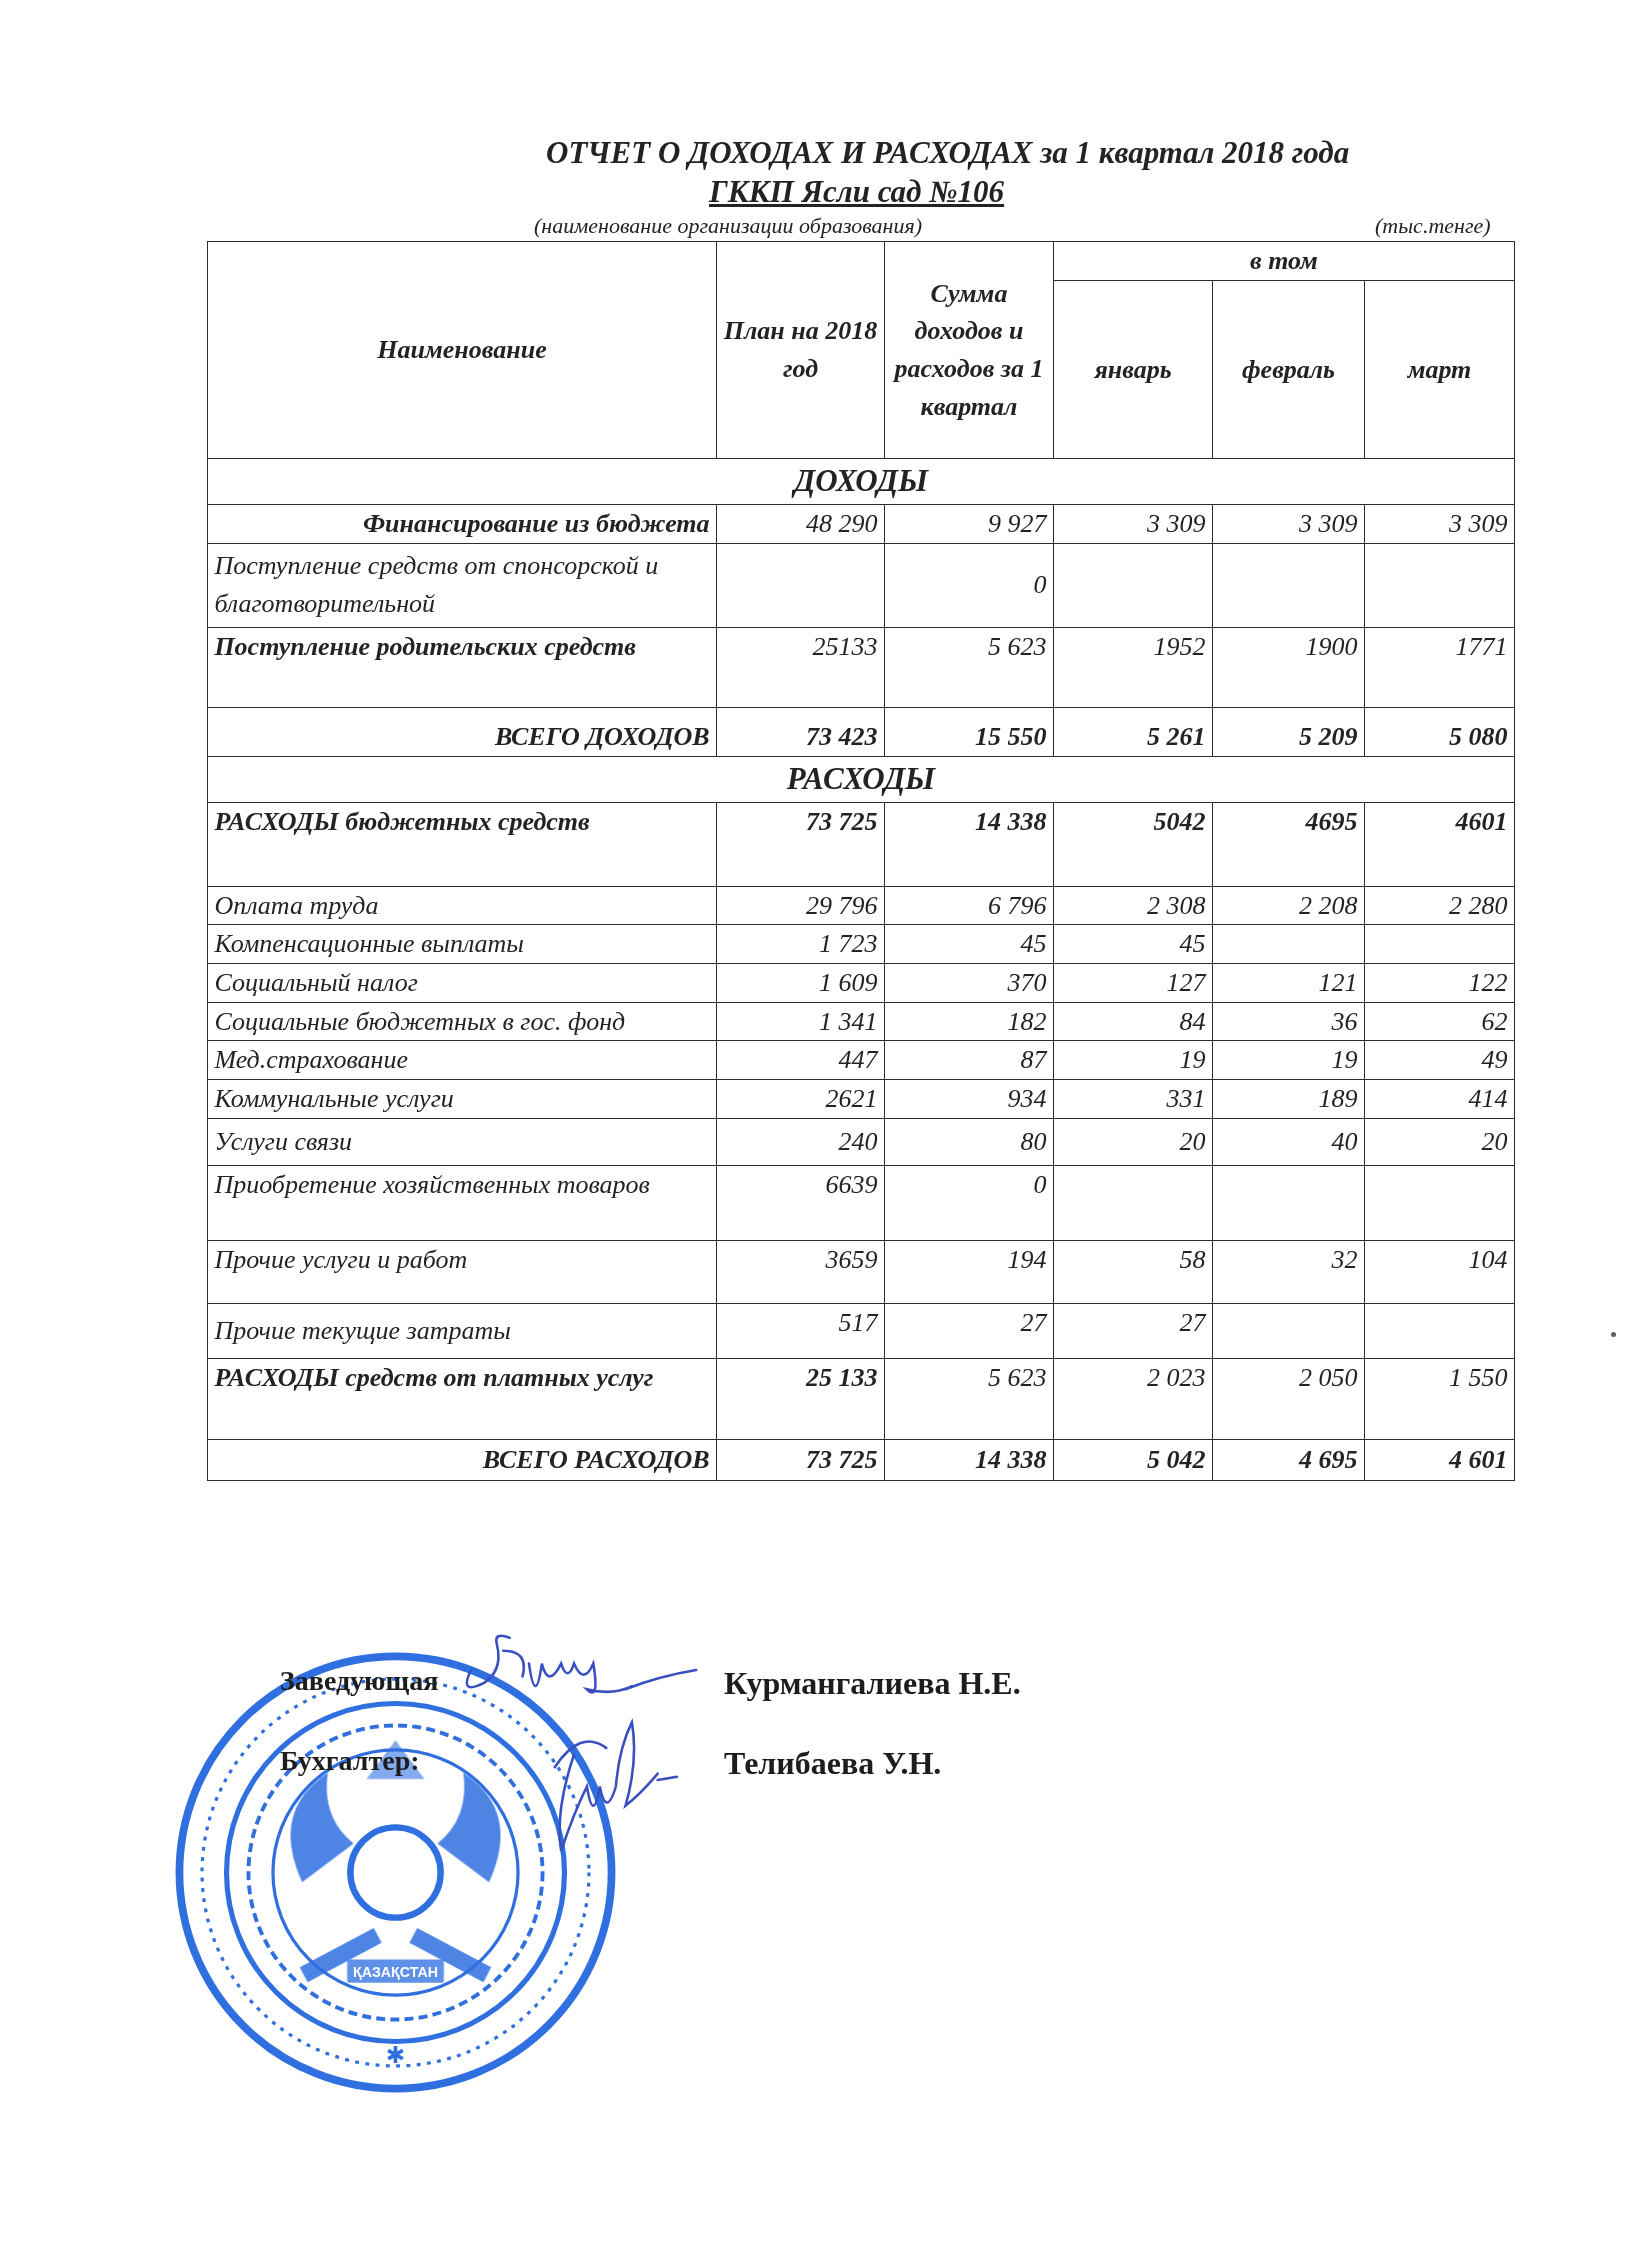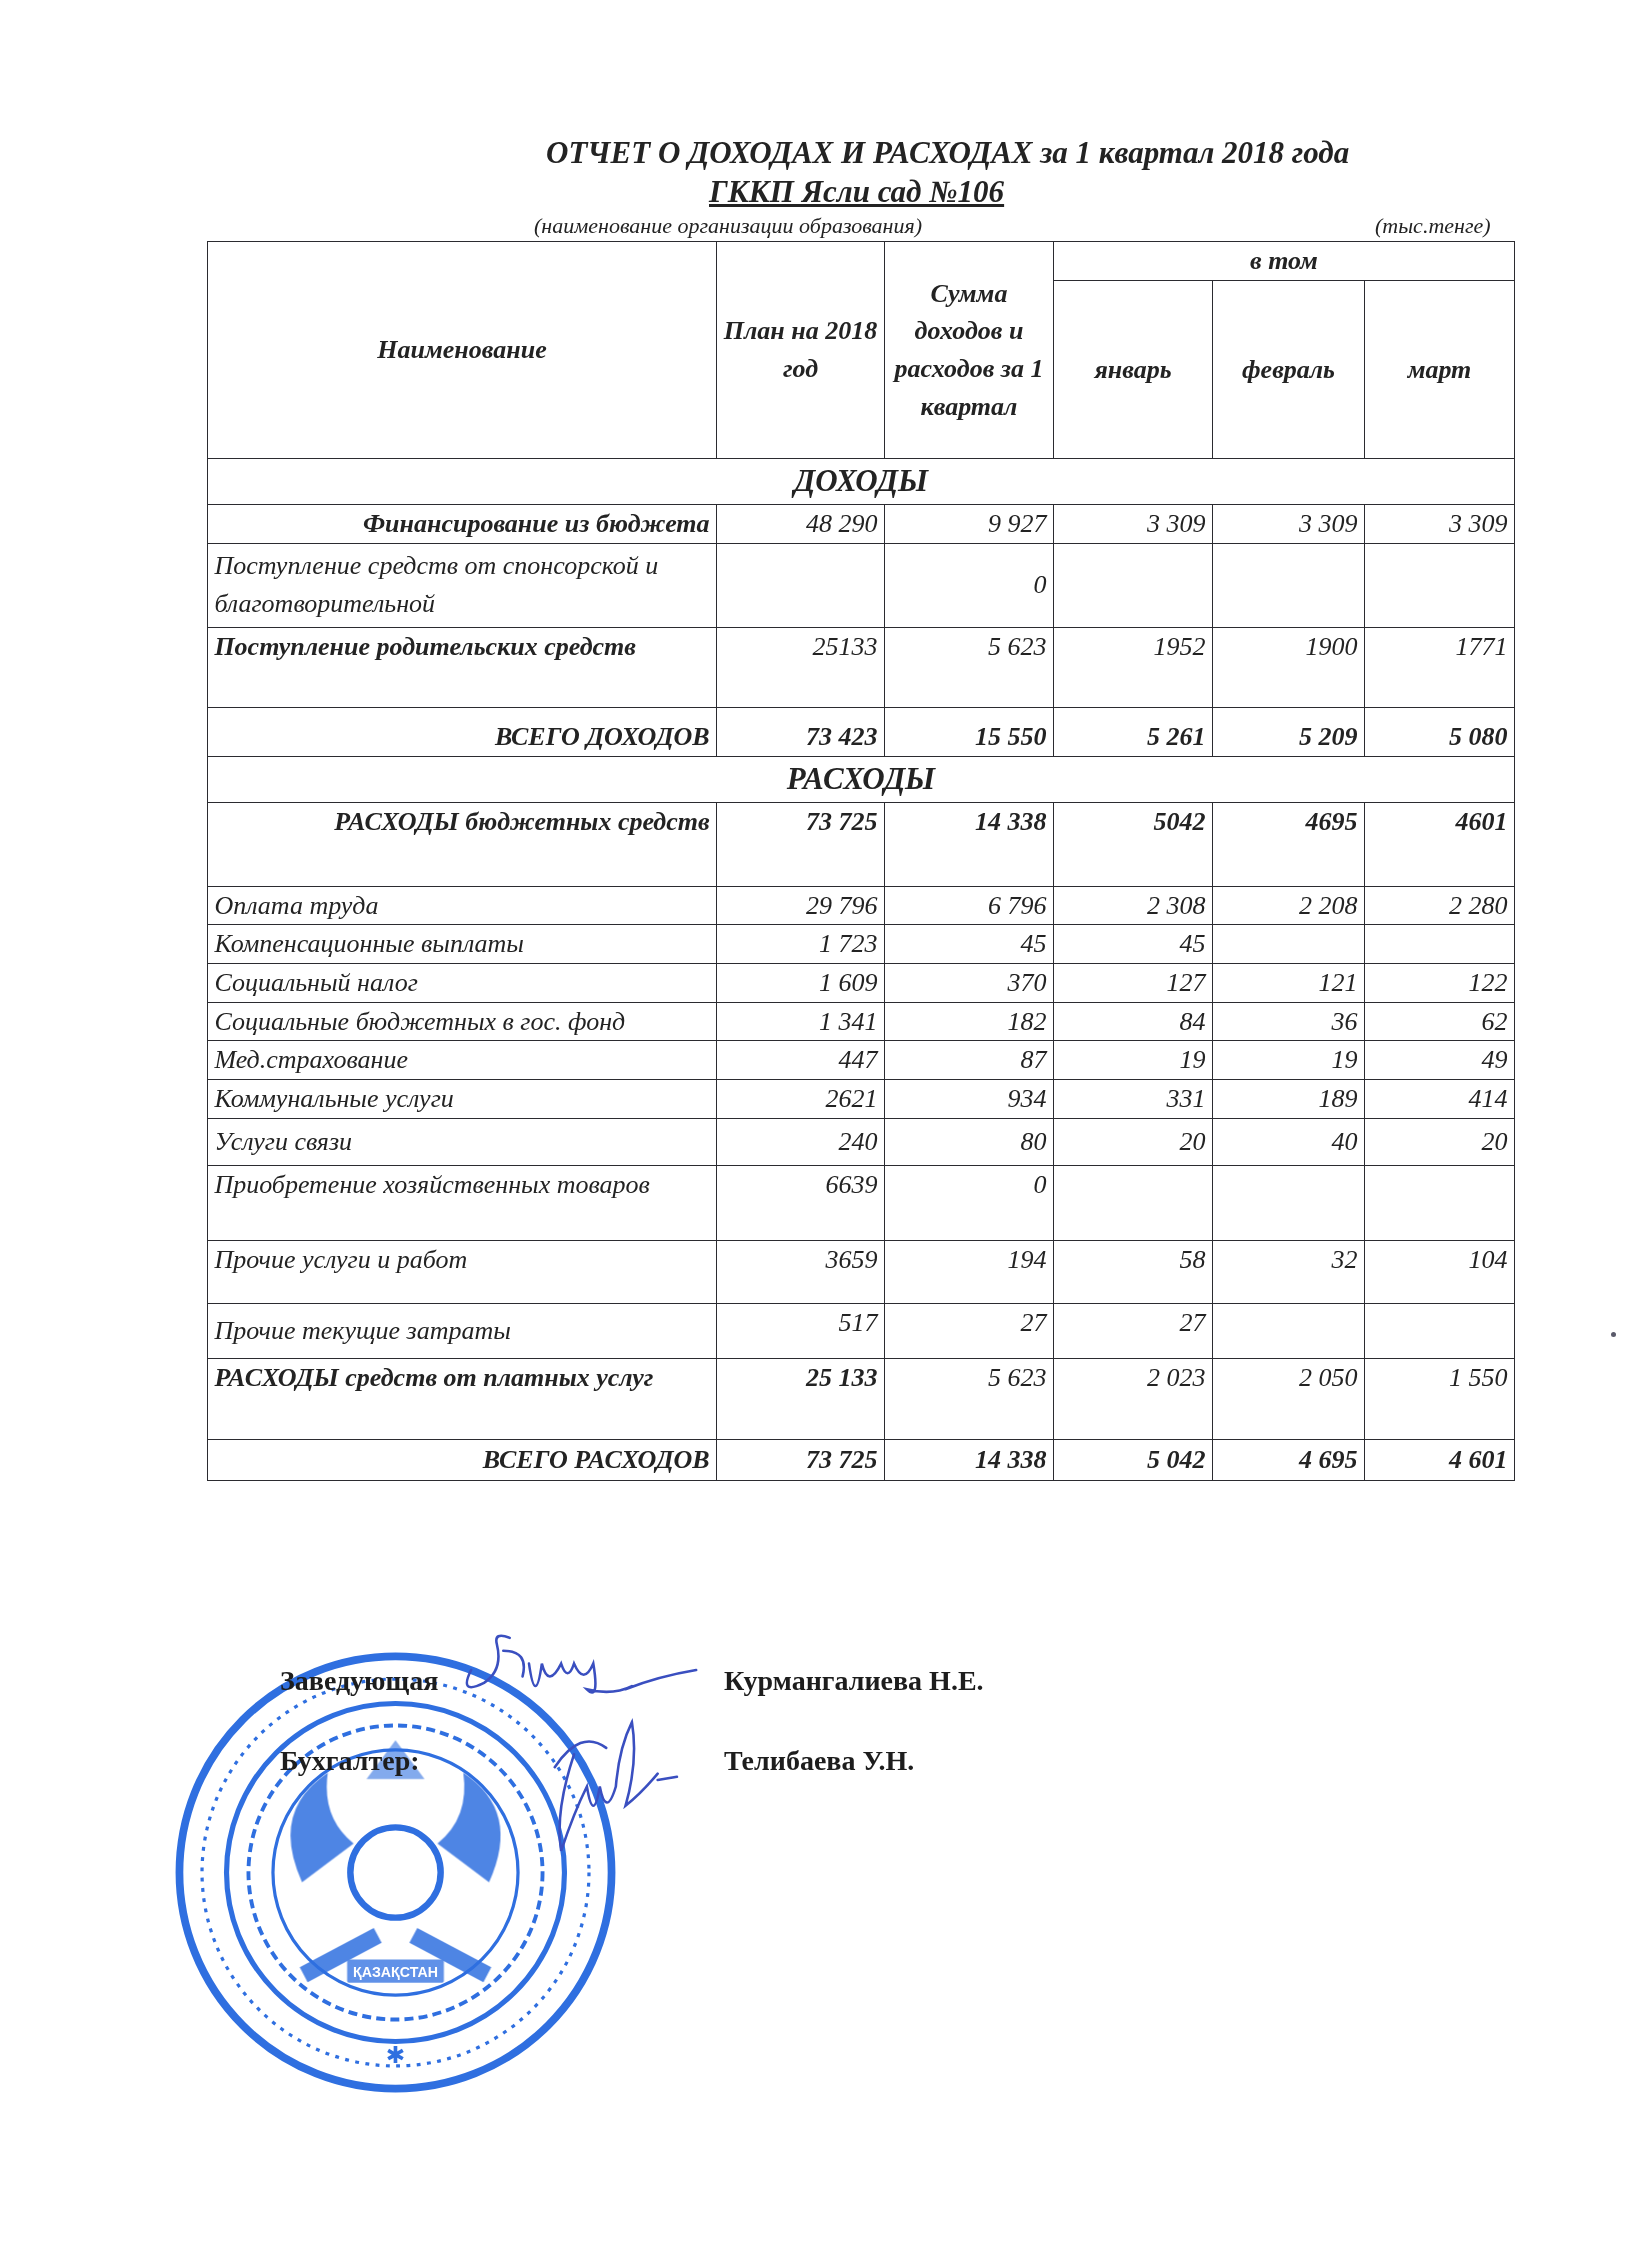--- a/index.html
+++ b/index.html
@@ -31,33 +31,33 @@
   td.name { text-align: left; }
   tr.bold td { font-weight: bold; }
   td.center-name { text-align: right; }
   tr.r-fin td { height: 37px; vertical-align: middle; }
   tr.r-fin td.num { vertical-align: middle; }
   tr.r-spon td { height: 83px; }
   tr.r-spon td.num { vertical-align: middle; }
   tr.r-par td { height: 79px; vertical-align: top; }
   tr.r-total td { height: 48px; vertical-align: bottom; }
   tr.r-exsec td { height: 39px; }
-  tr.r-bud td { height: 83px; vertical-align: top; text-align: right; }
+  tr.r-bud td { height: 83px; vertical-align: top; }
   tr.r-std td { height: 35px; vertical-align: bottom; }
   tr.r-std td.num { vertical-align: bottom; padding-left: 6px; }
   tr.r-tall td { height: 74px; vertical-align: top; }
   tr.r-mid td { height: 62px; vertical-align: top; }
   tr.r-mid2 td { height: 54px; vertical-align: bottom; }
   tr.r-mid2 td.num { vertical-align: top; }
   tr.r-paid td { height: 80px; vertical-align: top; }
   tr.r-grand td { height: 40px; vertical-align: middle; margin-top: 48px; }
   tr.r-grand td.num { vertical-align: middle; }
 
   .sig-role { font-family: "Liberation Serif", serif; font-weight: bold; font-size: 28px; white-space: nowrap; color: #1d1d1d; z-index: 3; margin-left: 47px; }
-  .sig-name { font-family: "Liberation Serif", serif; font-weight: bold; font-size: 28px; white-space: nowrap; color: #1d1d1d; }
+  .sig-name { font-family: "Liberation Serif", serif; font-weight: bold; font-size: 32px; white-space: nowrap; color: #1d1d1d; }
   .stamp { left: 173px; top: 1650px; width: 445px; height: 445px; z-index: 2; }
   .sig { z-index: 4; }
   .speck { left: 1611px; top: 1332px; width: 5.2px; height: 5.2px; border-radius: 50%; background: #5a5a6a; }
 </style>
 </head>
 <body>
 
 <div class="abs title">ОТЧЕТ О ДОХОДАХ И РАСХОДАХ за 1 квартал 2018 года</div>
 <div class="abs subtitle">ГККП Ясли сад №106</div>
 <div class="abs org-caption">(наименование организации образования)</div>

